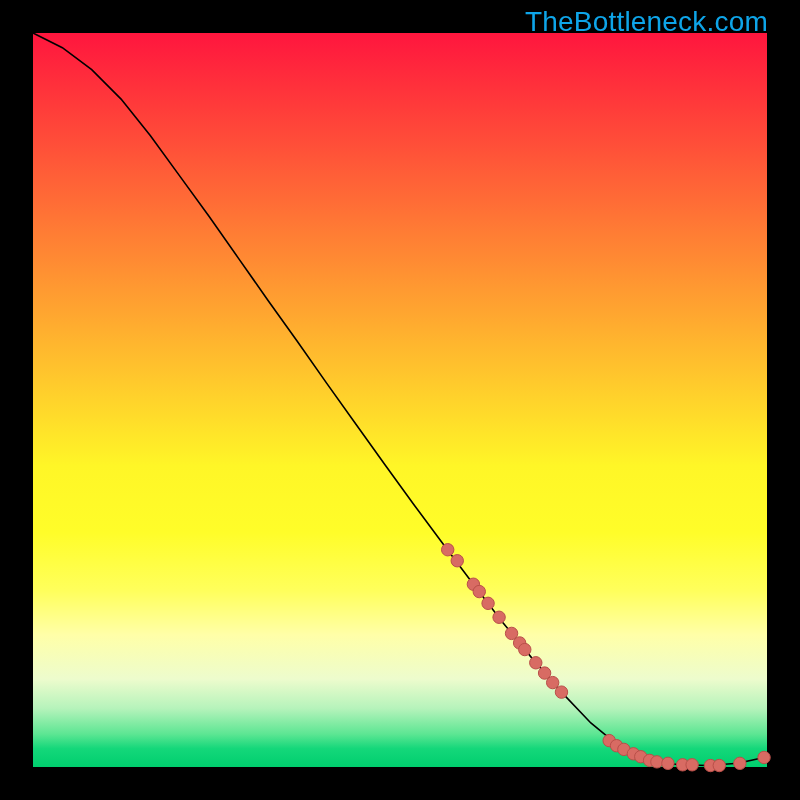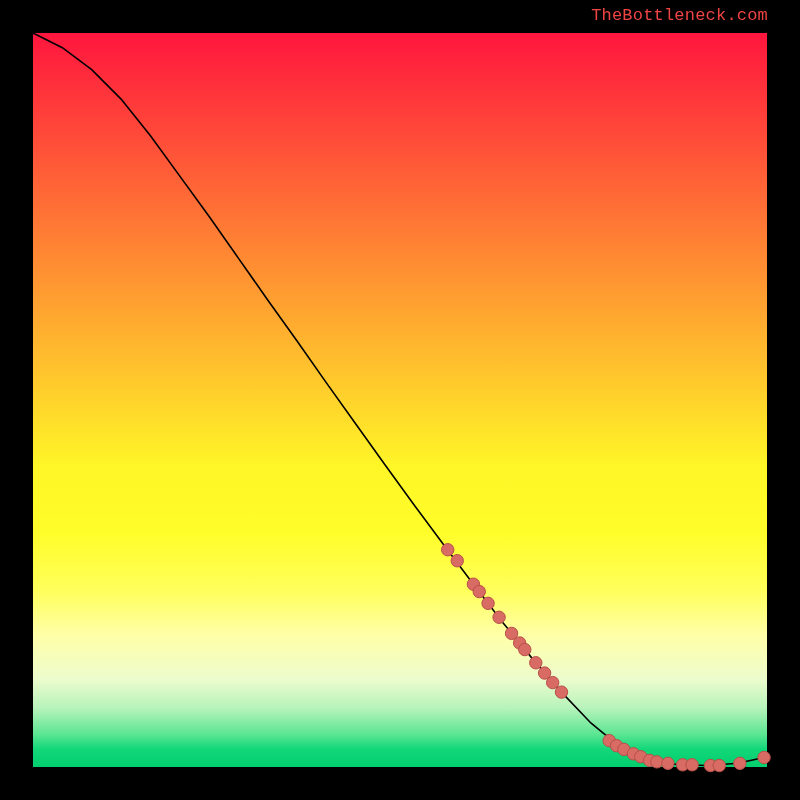--- a/index.html
+++ b/index.html
@@ -45,23 +45,23 @@
     left: 0;
     top: 0;
     width: 734px;
     height: 734px;
     overflow: visible;
   }
   .watermark {
     position: absolute;
     top: 6px;
     right: 32px;
-    font-family: Liberation Mono, monospace;
-    font-size: 17px;
-    color: #ef4444;
+    font-family: Liberation Sans, sans-serif;
+    font-size: 28px;
+    color: #0ea5e9;
     letter-spacing: 0.2px;
   }
 </style>
 </head>
 <body>
 
 <div class="stage">
   <div class="plot-area">
     <svg class="curve" viewBox="0 0 734 734">
       <path id="curve-path" fill="none" stroke="#000000" stroke-width="1.6" d="M0.00 0.00 L29.36 14.68 L58.72 36.70 L88.08 66.06 L117.44 102.76 L146.80 143.13 L176.16 183.50 L205.52 225.34 L234.88 267.18 L264.24 308.28 L293.60 350.12 L322.96 391.22 L352.32 432.33 L381.68 472.70 L411.04 512.33 L440.40 551.23 L469.76 589.40 L499.12 625.37 L528.48 659.13 L557.84 689.96 L587.20 714.18 L616.56 727.39 L645.92 731.80 L675.28 732.53 L704.64 730.33 L731.06 724.46"></path>

